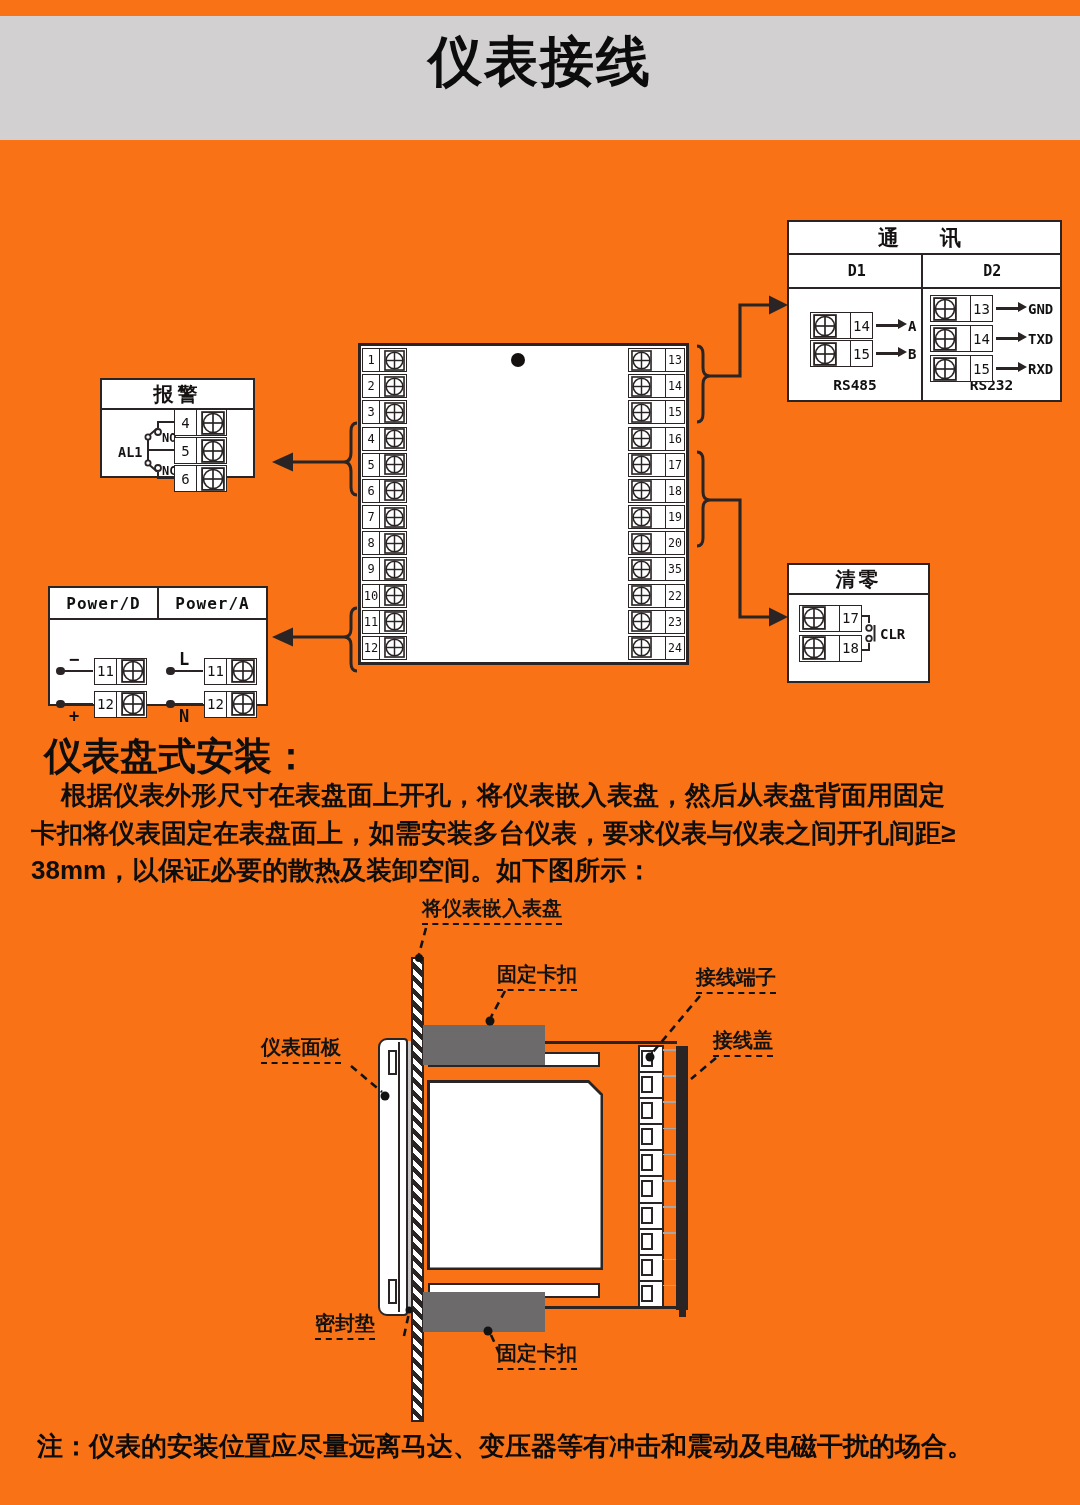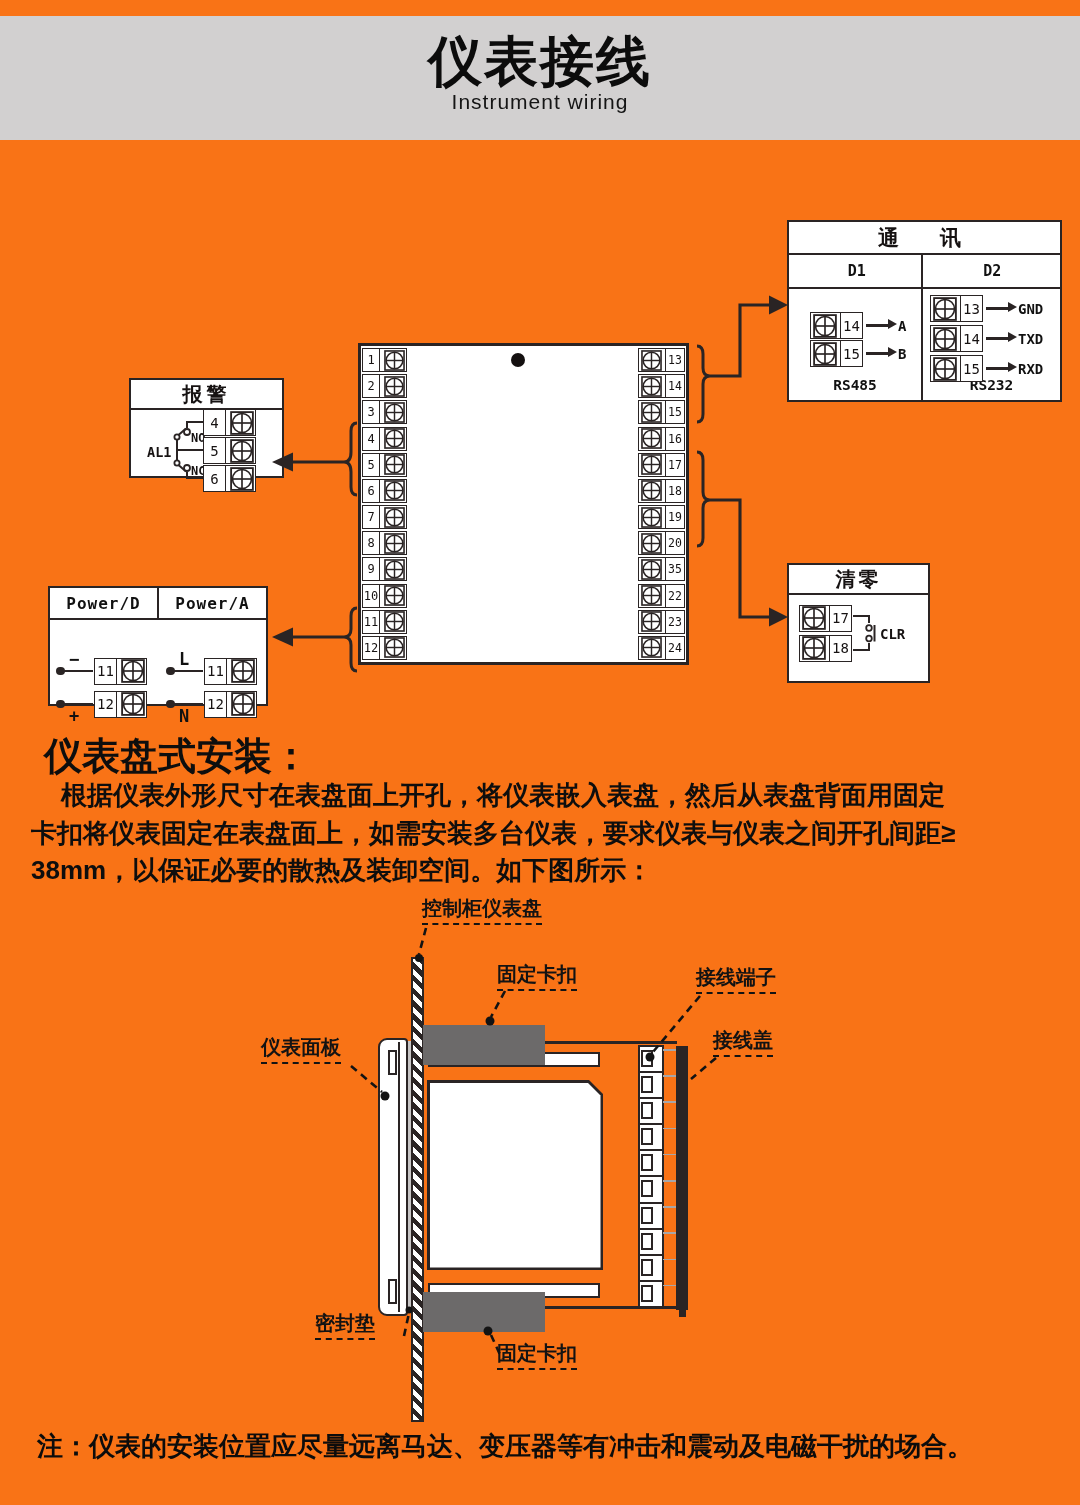--- a/index.html
+++ b/index.html
@@ -20,21 +20,21 @@
   .title-band .sub{font-size:21px;color:#151515;letter-spacing:1px;margin-top:-2px}
 
   
   .dbox{position:absolute;border:2.6px solid var(--ink);background:#fff}
   .dbox .hd{display:flex;align-items:center;justify-content:center;border-bottom:2.4px solid var(--ink);font-weight:700;color:#161212}
 
   
   .unit{display:inline-flex;background:#fff;border:1.7px solid var(--ink)}
   .unit .ncell{display:flex;align-items:center;justify-content:center;font-family:var(--mono);color:#161212}
   .unit:not(.rev) .ncell{border-right:1.7px solid var(--ink);margin-right:2px}
-  .unit.rev .ncell{border-left:1.7px solid var(--ink);margin-left:2px}
+  .unit.rev .ncell{border-left:1.7px solid var(--ink);margin-left:12px}
   .unit .scell{flex:none;padding:0.5px}
   .unit .scell svg{display:block;width:100%;height:100%}
   .scr-rect{fill:#fff;stroke:var(--ink);stroke-width:2}
   .scr-circ{fill:none;stroke:var(--ink);stroke-width:1.8}
   .scr-line{stroke:var(--ink);stroke-width:1.8}
   .ctr{height:24px}
   .ctr .ncell{width:17px;font-size:12px}
   .ctr.rev .ncell{width:19px;font-size:11.5px}
   .ctr .scell{width:24px}
   .lg{height:27px}
@@ -42,21 +42,21 @@
   .lg .scell{width:27px}
 
   
   #center-block{left:358px;top:343px;width:331px;height:322px;border-width:3px}
   .tcol{position:absolute;top:2px;bottom:2px;display:flex;flex-direction:column;justify-content:space-between}
   #center-left{left:1px}
   #center-right{right:1px;align-items:flex-end}
   #center-dot{position:absolute;left:150px;top:7px;width:14px;height:14px;border-radius:50%;background:#141010}
 
   
-  #alarm-box{left:129px;top:378px;width:155px;height:100px}
+  #alarm-box{left:100px;top:378px;width:155px;height:100px}
   #alarm-box .hd{height:30px;font-size:20px;letter-spacing:4px}
   #alarm-box .arow{position:absolute;left:72px}
   #alarm-svg{position:absolute;left:0;top:0}
   .schem{stroke:var(--ink);stroke-width:2;fill:none}
   .schem-circ{stroke:var(--ink);stroke-width:1.8;fill:#fff}
   .schem-txt{font-family:var(--mono);font-weight:700;fill:#161212}
 
   
   #power-box{left:48px;top:586px;width:220px;height:120px}
   #power-box .hd2{position:absolute;left:0;top:0;right:0;height:32px;display:flex;border-bottom:2.4px solid var(--ink)}
@@ -140,21 +140,20 @@
   
   #note{position:absolute;left:37px;top:1429px;width:1020px;font-size:26px;font-weight:600;color:#0c0c0c}
 </style>
 </head>
 <body>
 
 <div class="page">
 
   <div class="title-band">
     <h1>仪表接线</h1>
-    <div class="sub">Instrument wiring</div>
   </div>
 
   <div class="dbox" id="center-block">
     <div id="center-dot"></div>
     <div class="tcol" id="center-left">
         <div class="unit ctr">
           <span class="ncell">1</span>
           <span class="scell">
             <svg viewBox="0 0 26 26">
               <rect class="scr-rect" x="1.2" y="1.2" width="23.6" height="23.6"></rect>
@@ -759,21 +758,21 @@
     <circle class="ldot" cx="650" cy="1057" r="4.5"></circle>
     <path class="ldash" d="M716,1058 L691,1079"></path>
     <path class="ldash" d="M351,1066 L382,1092"></path>
     <circle class="ldot" cx="385" cy="1096" r="4.5"></circle>
     <path class="ldash" d="M404,1336 L409,1313"></path>
     <circle class="ldot" cx="409" cy="1310" r="3.5"></circle>
     <circle class="ldot" cx="488" cy="1331" r="4.5"></circle>
     <path class="ldash" d="M491,1335 L502,1359"></path>
   </svg>
 
-  <div class="mlabel" style="left:422px;top:896px">控制柜仪表盘</div>
+  <div class="mlabel" style="left:422px;top:896px">将仪表嵌入表盘</div>
   <div class="mlabel" style="left:497px;top:962px">固定卡扣</div>
   <div class="mlabel" style="left:696px;top:965px">接线端子</div>
   <div class="mlabel" style="left:713px;top:1028px">接线盖</div>
   <div class="mlabel" style="left:261px;top:1035px">仪表面板</div>
   <div class="mlabel" style="left:315px;top:1311px">密封垫</div>
   <div class="mlabel" style="left:497px;top:1341px">固定卡扣</div>
 
   <div id="note">注：仪表的安装位置应尽量远离马达、变压器等有冲击和震动及电磁干扰的场合。</div>
 
 </div>

